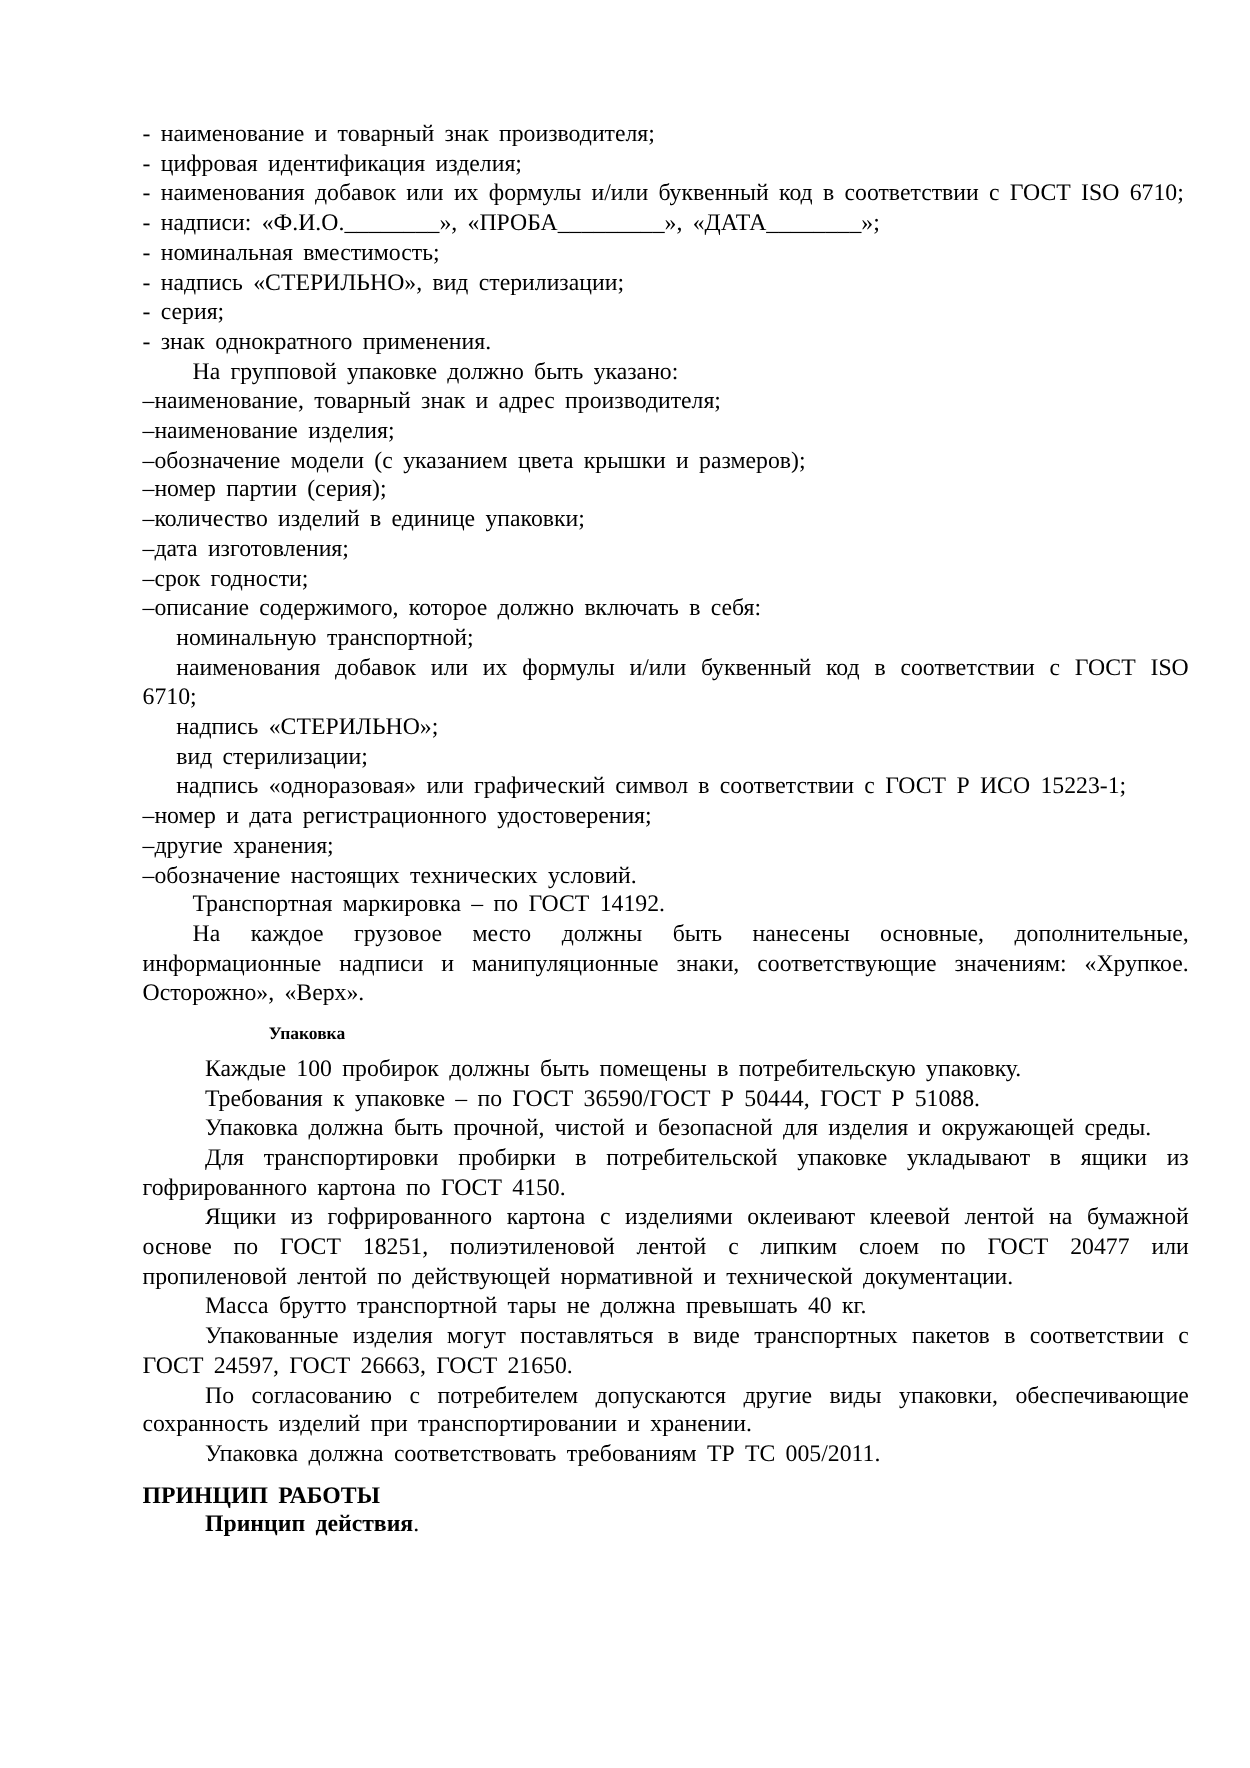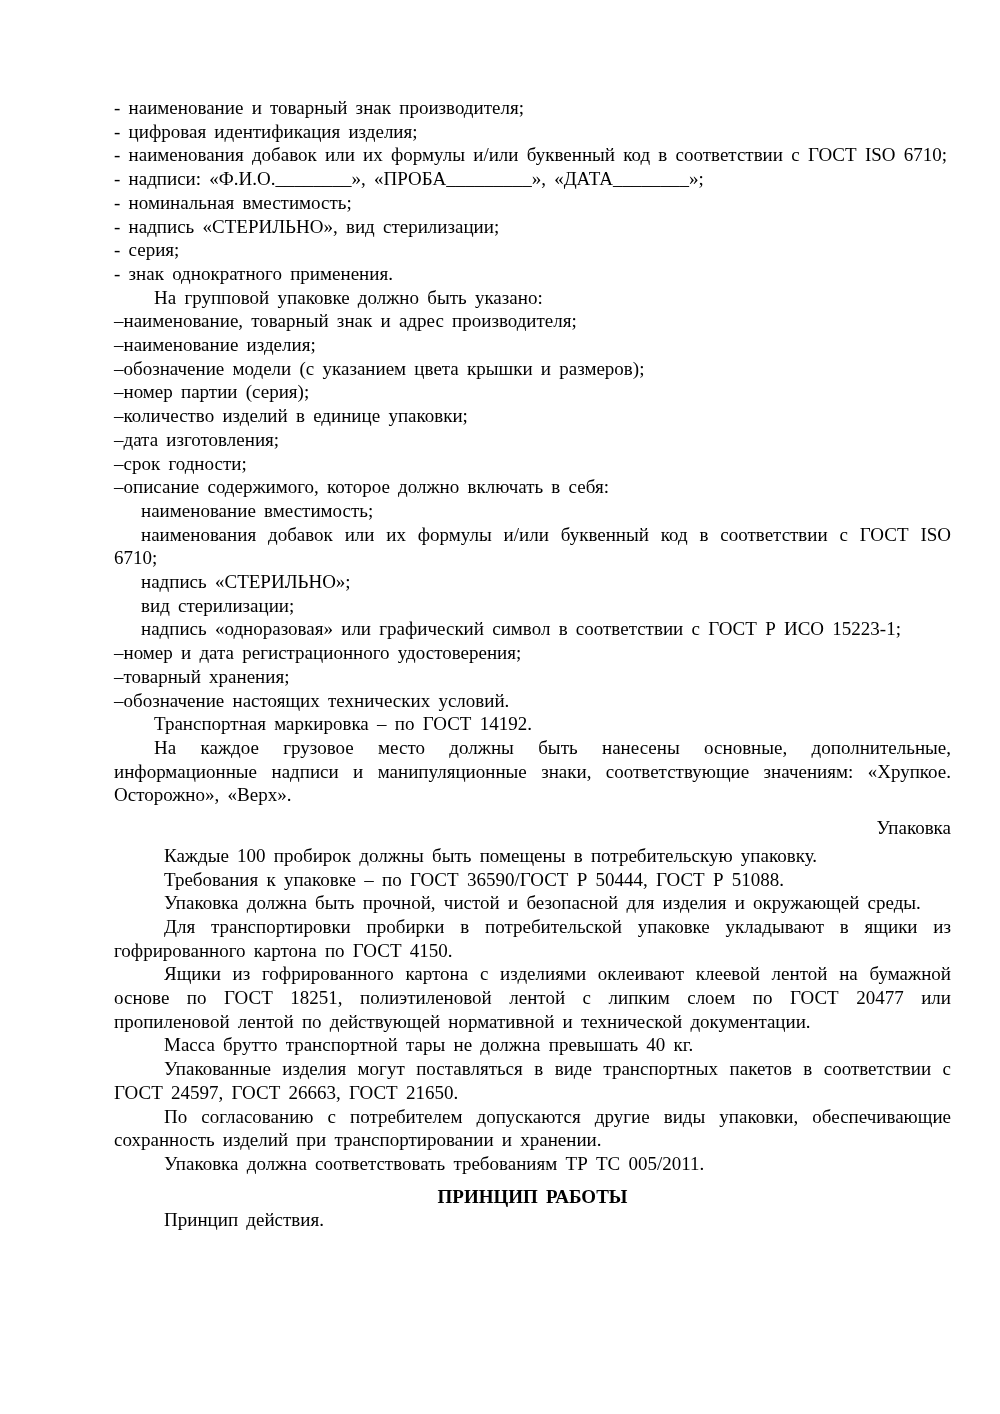--- a/index.html
+++ b/index.html
@@ -23,37 +23,37 @@
     word-spacing: 3.5px;
   }
   .content p {
     text-align: justify;
     text-align-last: left;
   }
   .indent    { text-indent: 40px; }   
   .indent-sm { text-indent: 27px; }   
   .indent-lg { text-indent: 50px; }   
   .h-pack {
-    font-weight: normal;
-    font-size: 19px;
+    font-weight: bold;
+    font-size: 14px;
     line-height: 23.7px;
     text-indent: 101px;
-    text-align: right;
+    text-align: left;
     margin-top: 9px;
     margin-bottom: 4px;
   }
   .h-center {
     font-weight: bold;
     font-size: 19px;
     line-height: 23.7px;
-    text-align: center;
+    text-align: left;
     margin-top: 9px;
     font-family: Liberation Serif, serif;
   }
-  .lead b { font-weight: normal; }
+  .lead b { font-weight: bold; }
 </style>
 </head>
 <body>
 
 <div class="page">
   <div class="content">
 
     <p>- наименование и товарный знак производителя;</p>
     <p>- цифровая идентификация изделия;</p>
     <p>- наименования добавок или их формулы и/или буквенный код в соответствии с ГОСТ ISO 6710;</p>
@@ -67,28 +67,28 @@
 
     <p>–наименование, товарный знак и адрес производителя;</p>
     <p>–наименование изделия;</p>
     <p>–обозначение модели (с указанием цвета крышки и размеров);</p>
     <p>–номер партии (серия);</p>
     <p>–количество изделий в единице упаковки;</p>
     <p>–дата изготовления;</p>
     <p>–срок годности;</p>
     <p>–описание содержимого, которое должно включать в себя:</p>
 
-    <p class="indent-sm">наименование вместимость;</p>
+    <p class="indent-sm">номинальную транспортной;</p>
     <p class="indent-sm">наименования добавок или их формулы и/или буквенный код в соответствии с ГОСТ ISO 6710;</p>
     <p class="indent-sm">надпись «СТЕРИЛЬНО»;</p>
     <p class="indent-sm">вид стерилизации;</p>
     <p class="indent-sm">надпись «одноразовая» или графический символ в соответствии с ГОСТ Р ИСО 15223-1;</p>
 
     <p>–номер и дата регистрационного удостоверения;</p>
-    <p>–товарный хранения;</p>
+    <p>–другие хранения;</p>
     <p>–обозначение настоящих технических условий.</p>
 
     <p class="indent">Транспортная маркировка – по ГОСТ 14192.</p>
     <p class="indent">На каждое грузовое место должны быть нанесены основные, дополнительные, информационные надписи и манипуляционные знаки, соответствующие значениям: «Хрупкое. Осторожно», «Верх».</p>
 
     <h3 class="h-pack">Упаковка</h3>
 
     <p class="indent-lg">Каждые 100 пробирок должны быть помещены в потребительскую упаковку.</p>
     <p class="indent-lg">Требования к упаковке – по ГОСТ 36590/ГОСТ Р 50444, ГОСТ Р 51088.</p>
     <p class="indent-lg">Упаковка должна быть прочной, чистой и безопасной для изделия и окружающей среды.</p>

